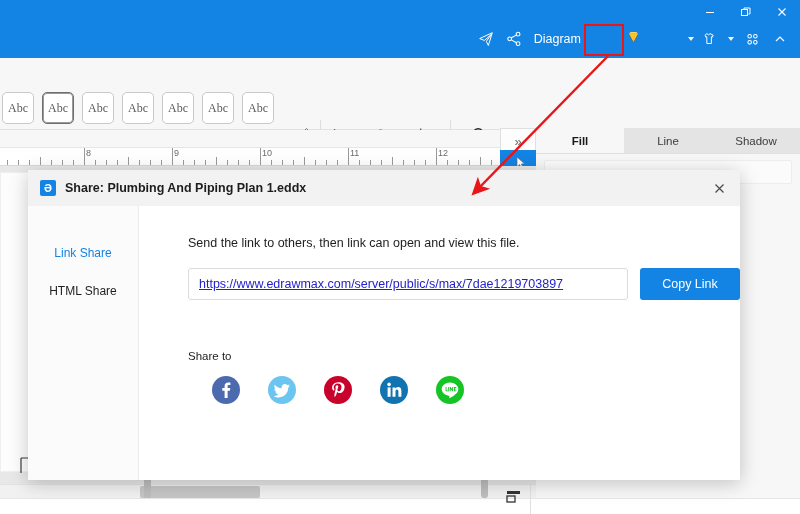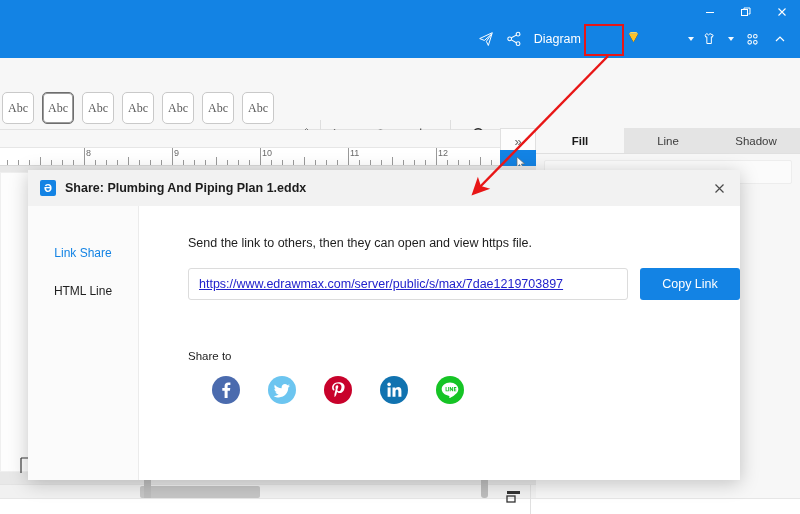--- a/index.html
+++ b/index.html
@@ -586,26 +586,26 @@
         </svg>
       </div>
     </div>
 
     <div class="dlg-body">
       <div class="dlg-side">
         <div class="side-item active">
           <span>Link Share</span>
         </div>
         <div class="side-item">
-          <span>HTML Line</span>
+          <span>HTML Share</span>
         </div>
       </div>
 
       <div class="dlg-main">
-        <div class="dlg-desc">Send the link to others, then they can open and view https file.</div>
+        <div class="dlg-desc">Send the link to others, then link can open and view this file.</div>
 
         <div class="link-row">
           <div class="link-box">
             <span class="link-text">https://www.edrawmax.com/server/public/s/max/7dae1219703897</span>
           </div>
           <div class="copy-btn">
             <span>Copy Link</span>
           </div>
         </div>
 

